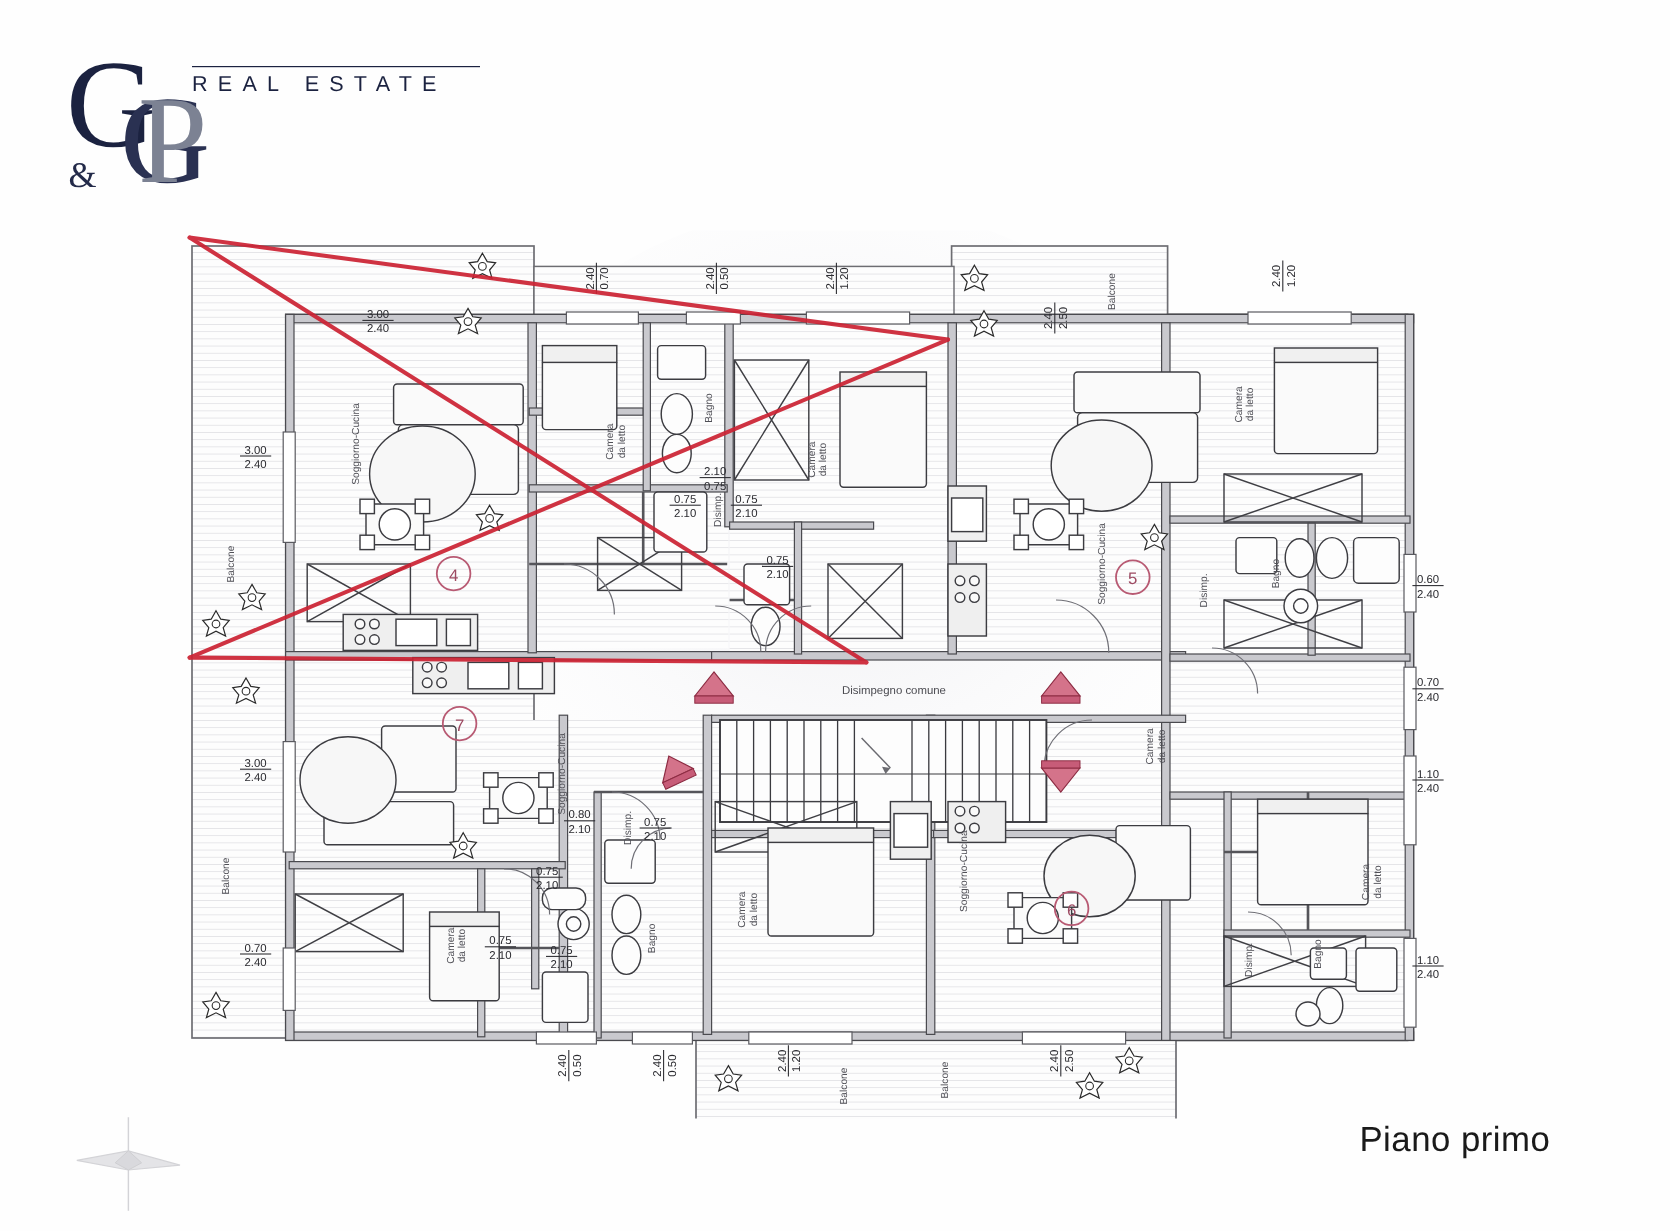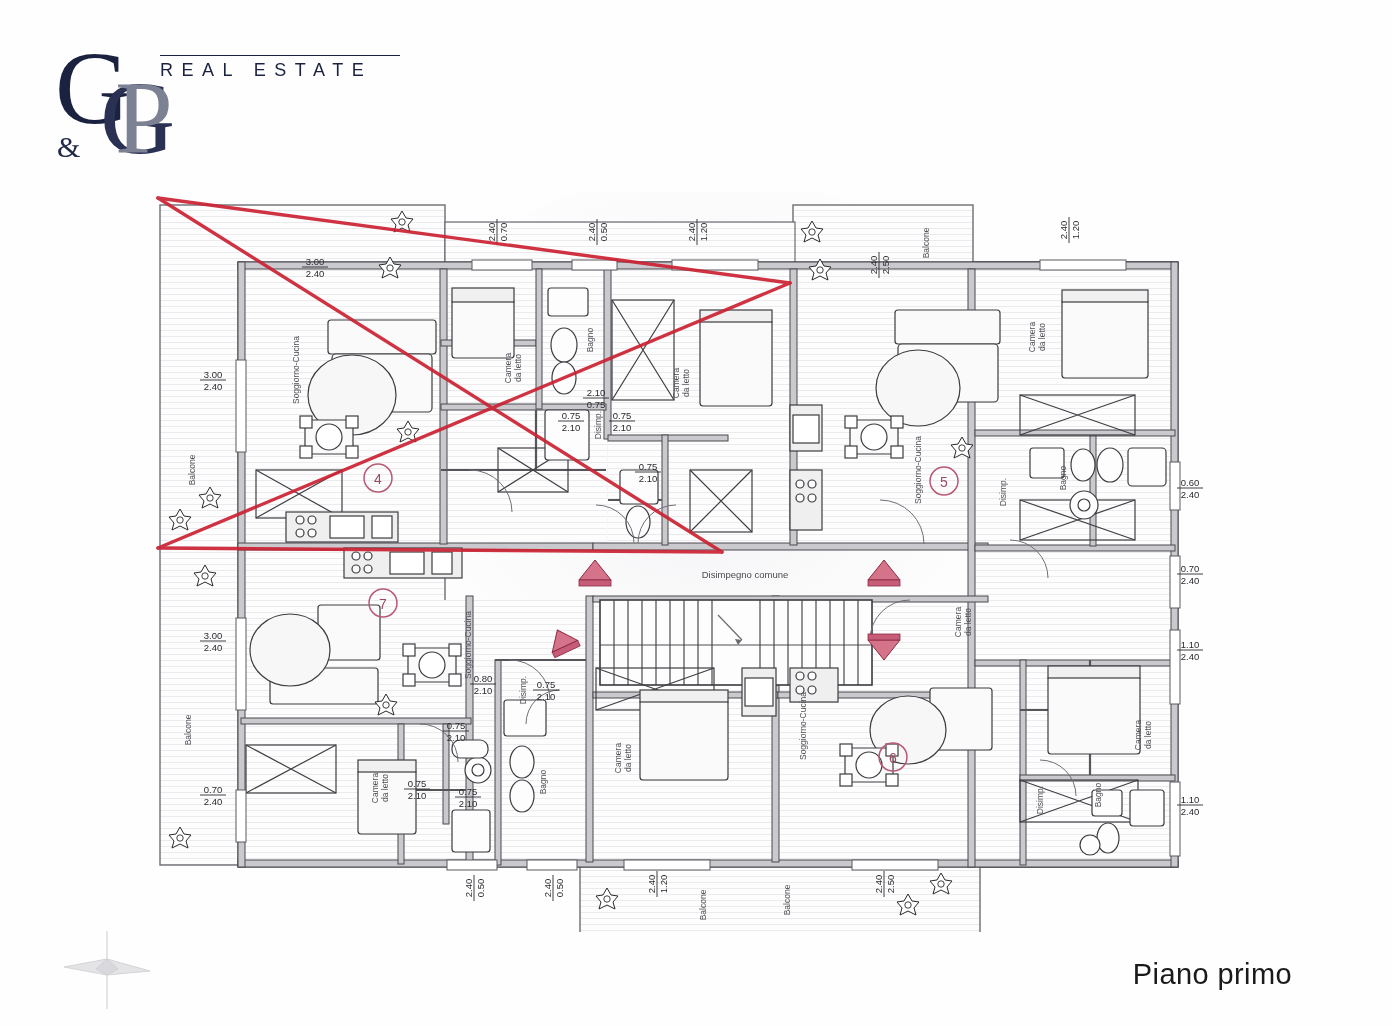--- a/index.html
+++ b/index.html
@@ -23,21 +23,21 @@
       font-size:45px;line-height:47px;letter-spacing:.5px;font-weight:400;white-space:nowrap;}
   #logo .rule{height:1px;background:#1b2240;margin:5px 0 4px 0;width:240px;}
   #logo .w3{font-family:"Liberation Sans",sans-serif;color:#1b2240;font-size:18px;
       letter-spacing:8.5px;white-space:nowrap;}
 
   
   #plan{position:absolute;left:150px;top:192px;width:1100px;height:740px;}
   #plan svg{display:block;}
 
   
-  #caption{position:absolute;right:100px;bottom:35px;font-size:29px;color:#1a1a1a;
+  #caption{position:absolute;right:100px;bottom:59px;font-size:29px;color:#1a1a1a;
       font-family:"Liberation Sans",sans-serif;letter-spacing:.4px;}
 
   
   #compass{position:absolute;left:52px;top:925px;width:110px;height:90px;opacity:.42;}
 </style>
 </head>
 <body>
 
 <div id="logo">
   <div class="mono">

